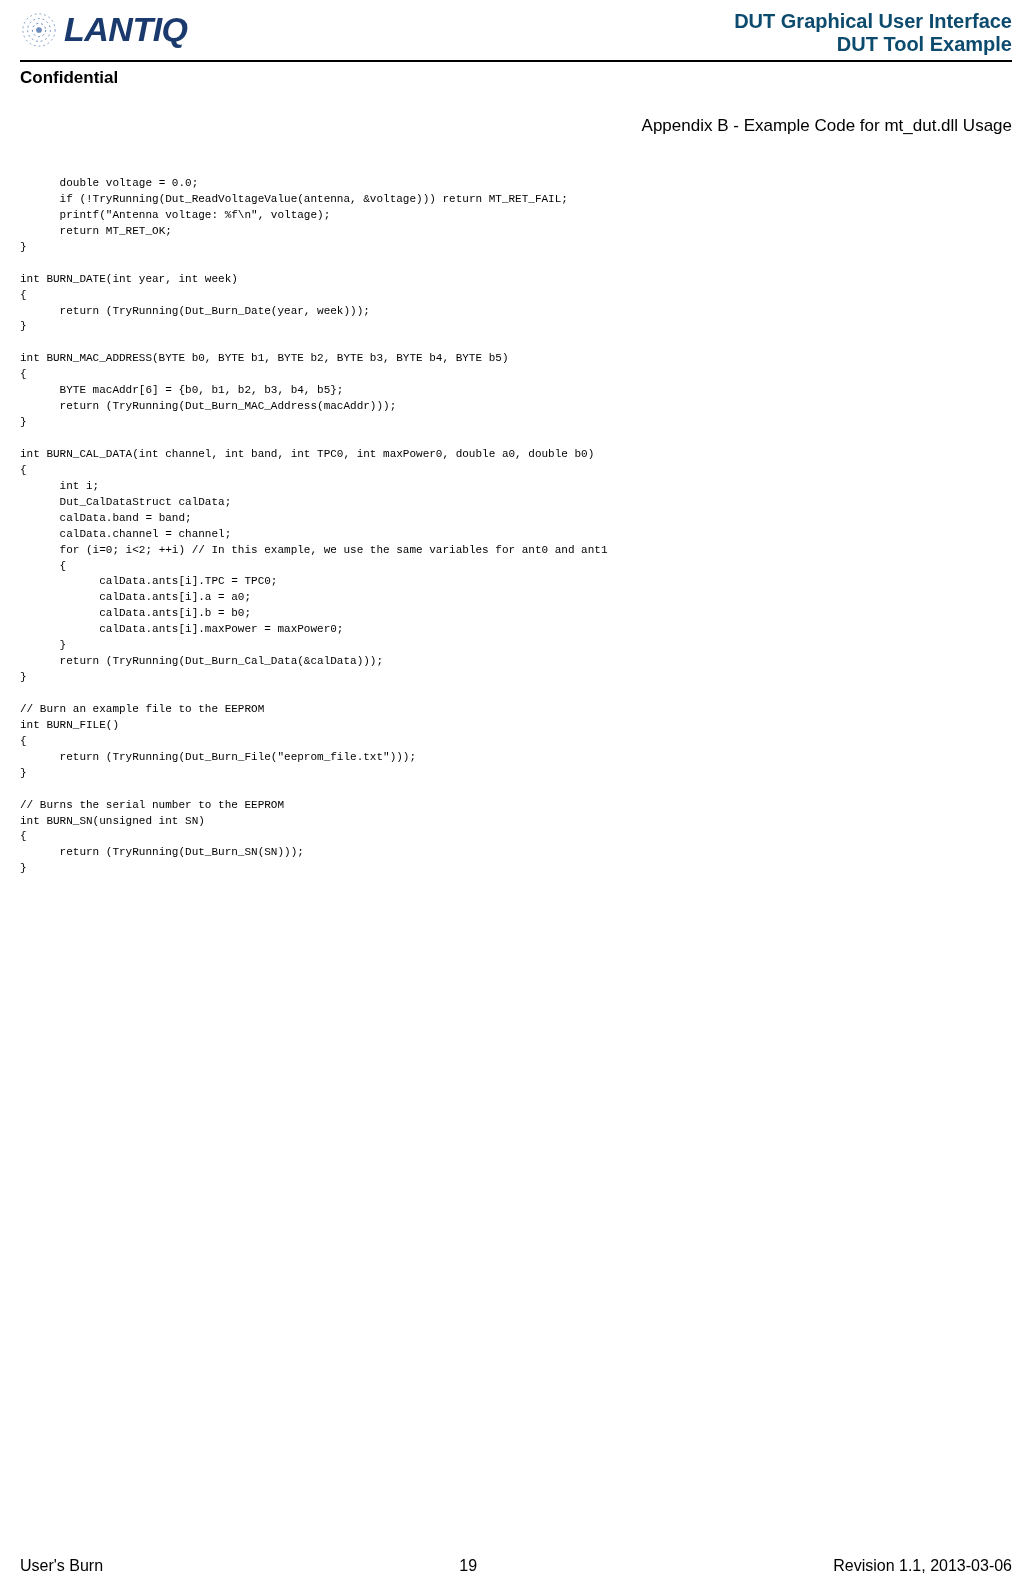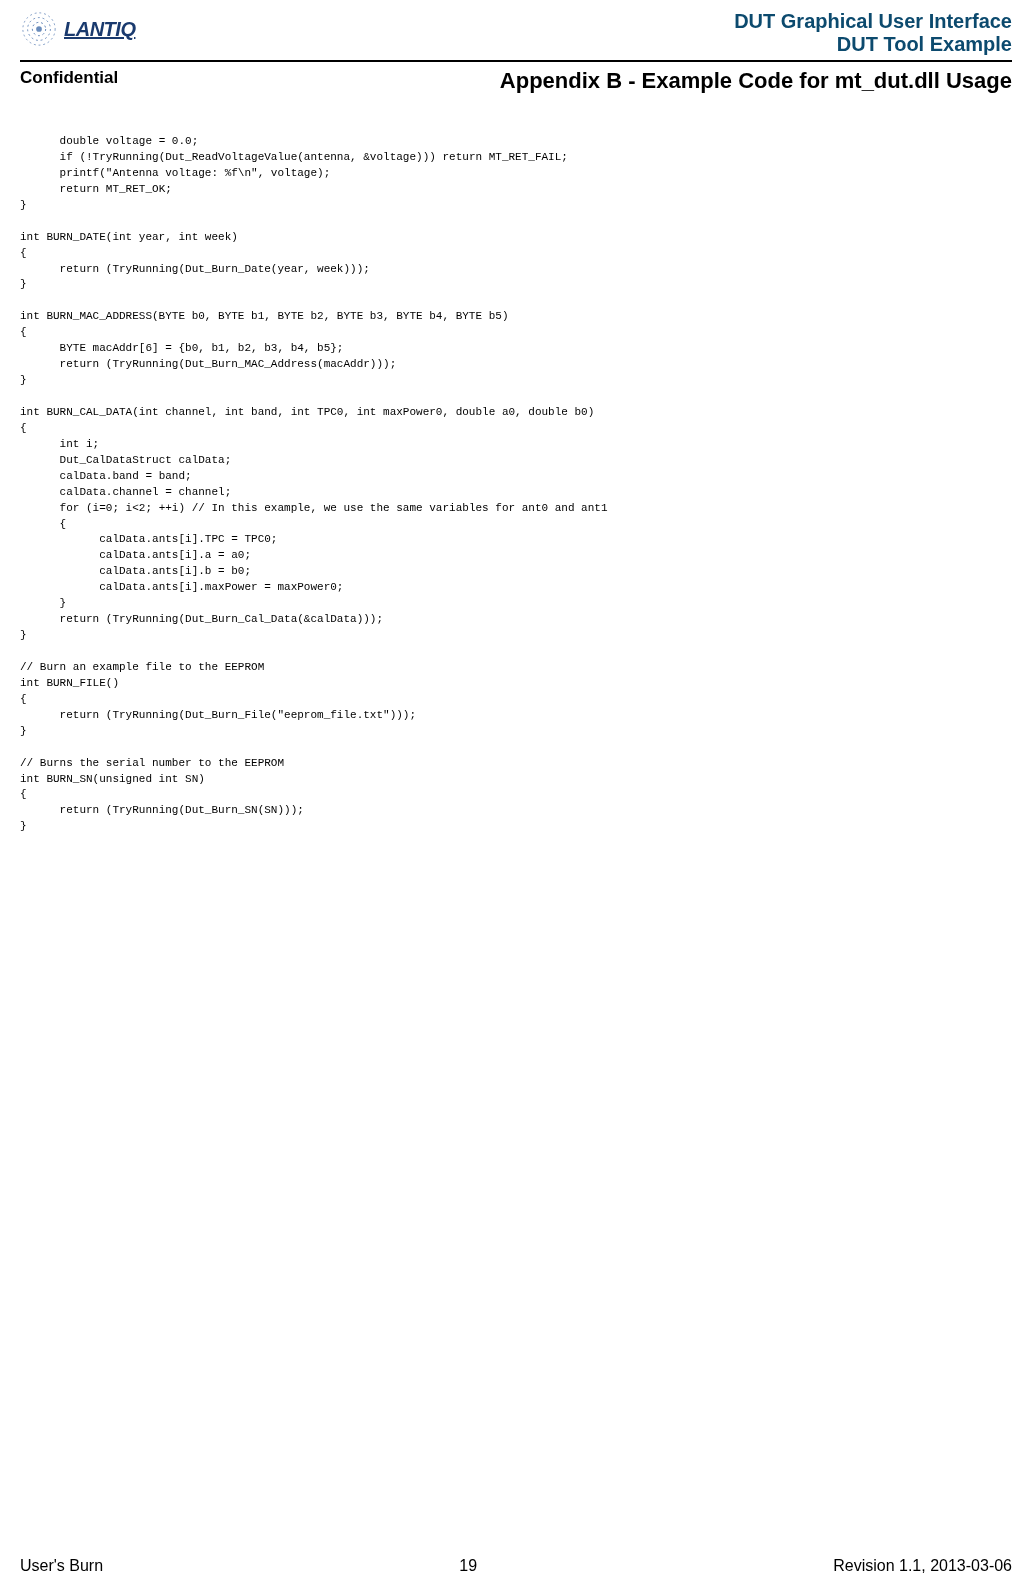--- a/index.html
+++ b/index.html
@@ -24,26 +24,25 @@
     .logo {
       display: flex;
       align-items: center;
       gap: 6px;
     }
     .logo-swirl {
       width: 38px;
       height: 38px;
     }
     .logo-text {
-      font-size: 20px;
+      font-size: 34px;
       font-weight: bold;
       font-style: italic;
       color: #1a3a6e;
       letter-spacing: -0.5px;
-      text-decoration: underline;
     }
     .doc-titles {
       text-align: right;
     }
     .doc-title {
       font-size: 20px;
       font-weight: bold;
       color: #0c4a6e;
     }
     .hr-line {
@@ -55,22 +54,23 @@
       display: flex;
       justify-content: space-between;
       margin-bottom: 40px;
       gap: 7px;
     }
     .confidential {
       font-size: 17px;
       font-weight: bold;
     }
     .appendix {
-      font-size: 22px;
-      font-weight: bold;
+      font-size: 17px;
+      font-weight: normal;
+      margin-top: 48px;
     }
     .code-block {
       font-family: "Courier New", Courier, monospace;
       font-size: 11px;
       line-height: 1.45;
       white-space: pre-wrap;
       word-break: break-word;
       color: #000;
     }
     .footer-row {

